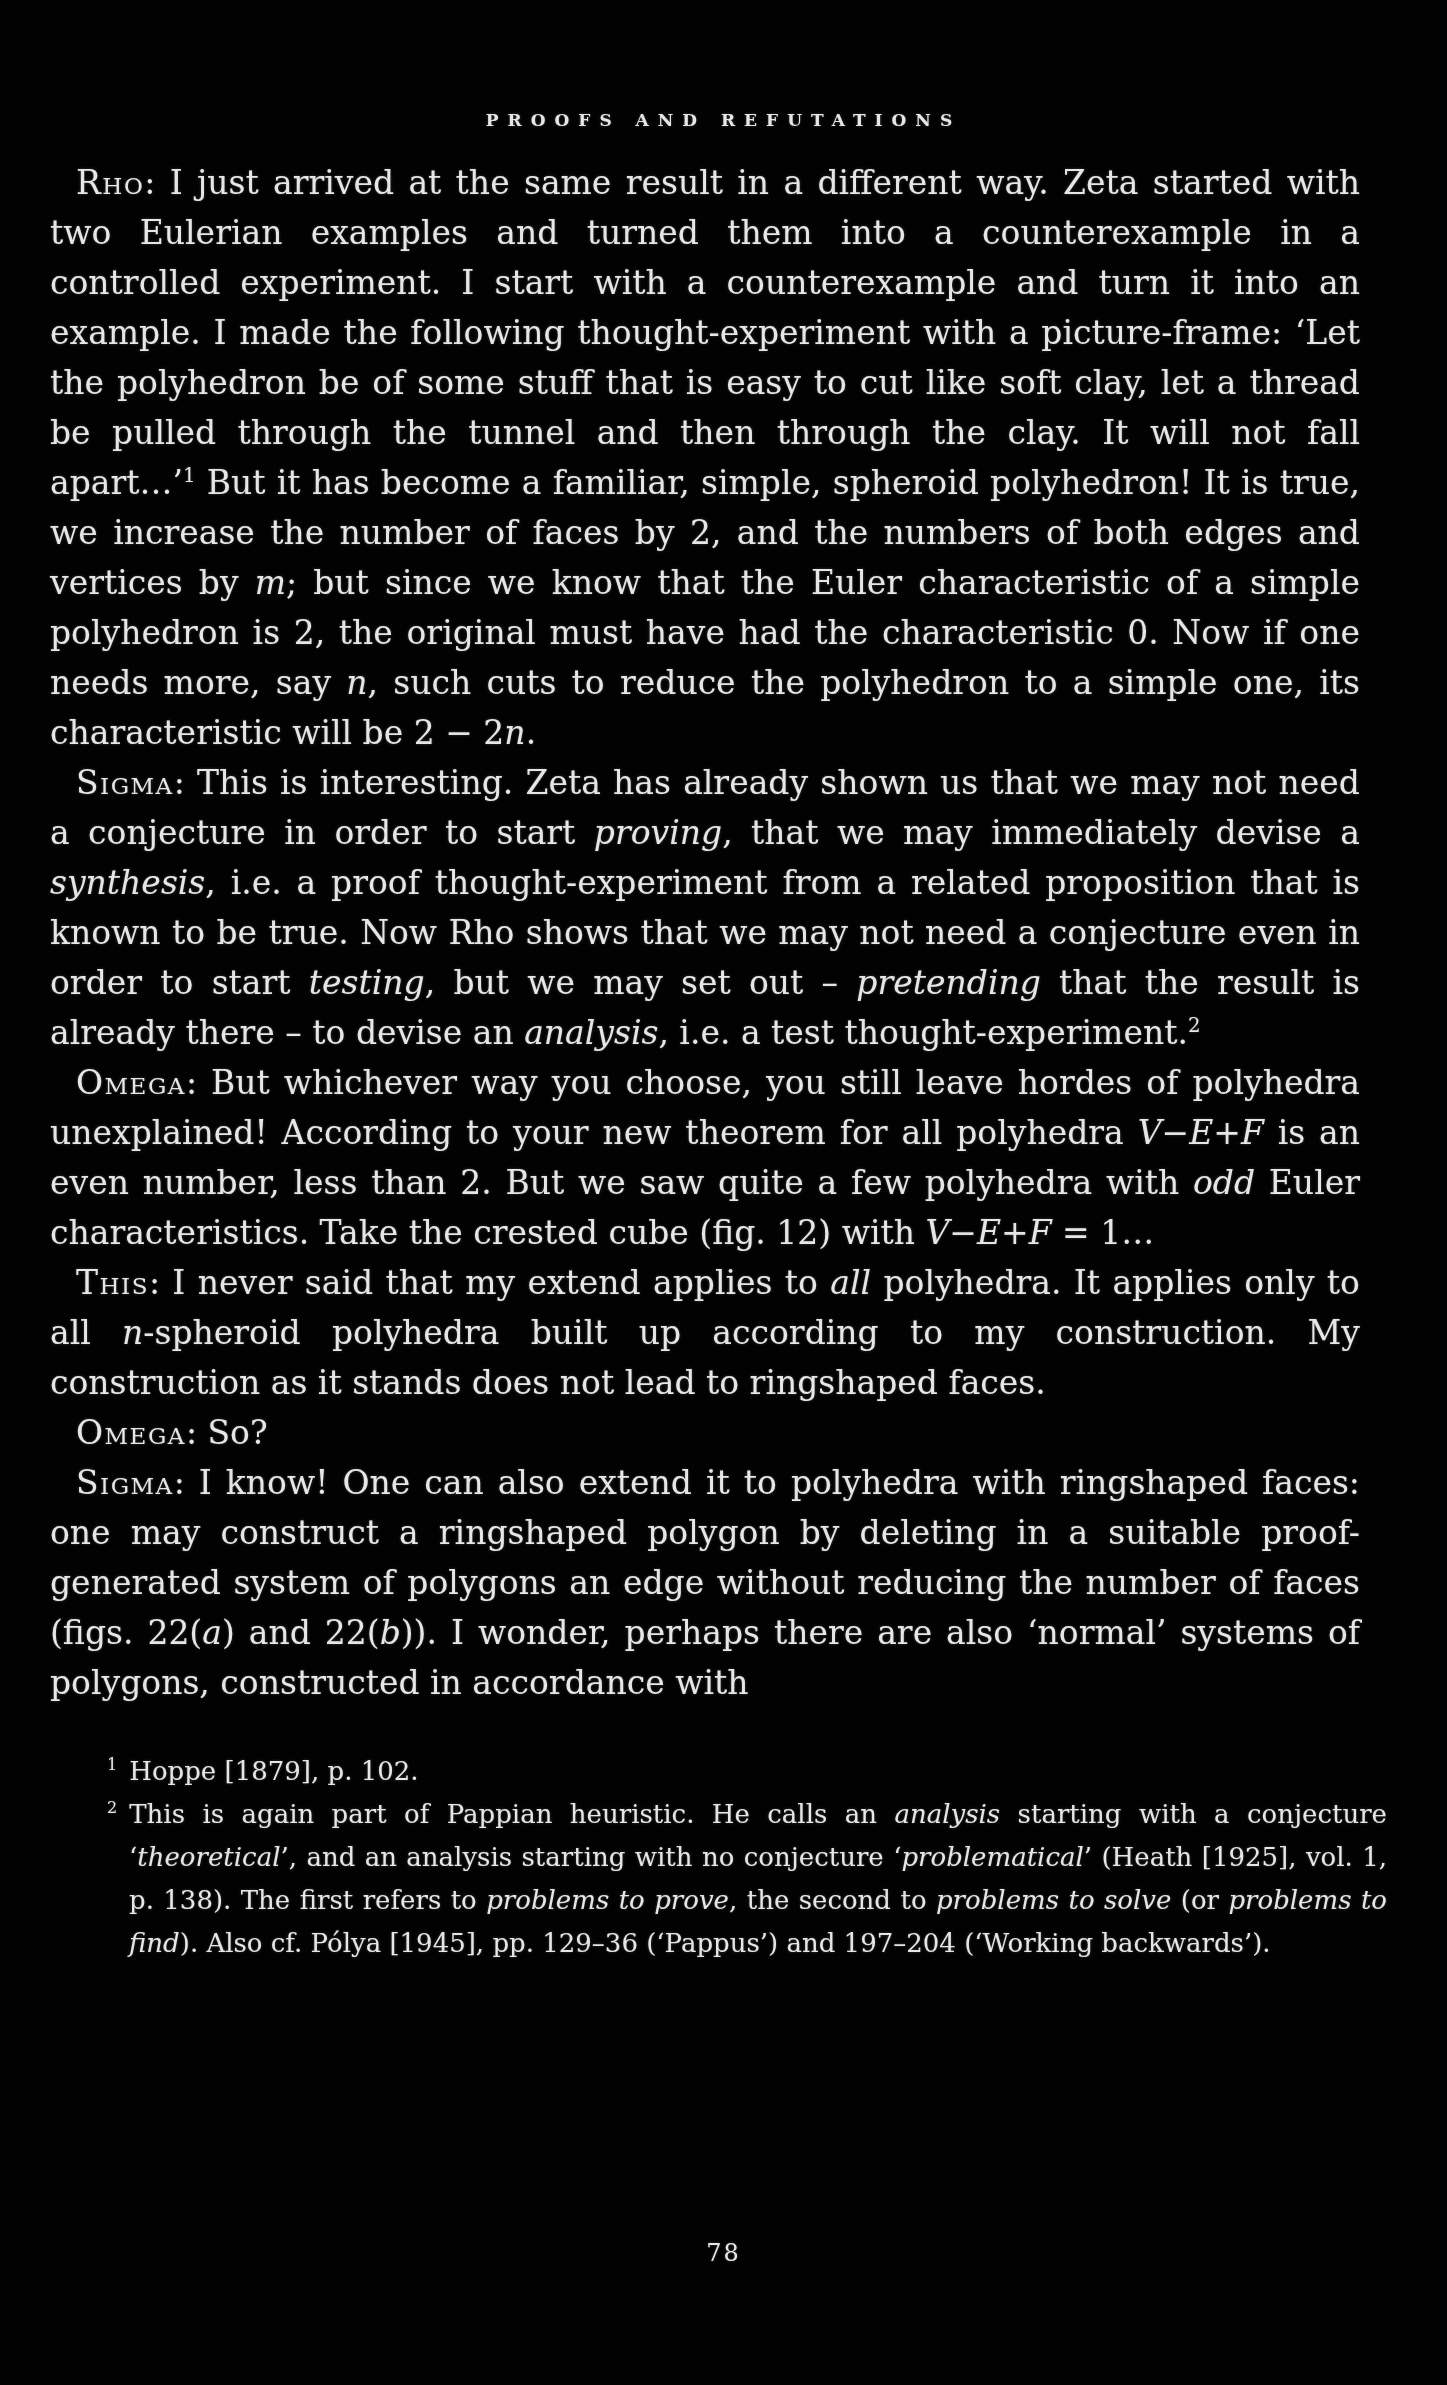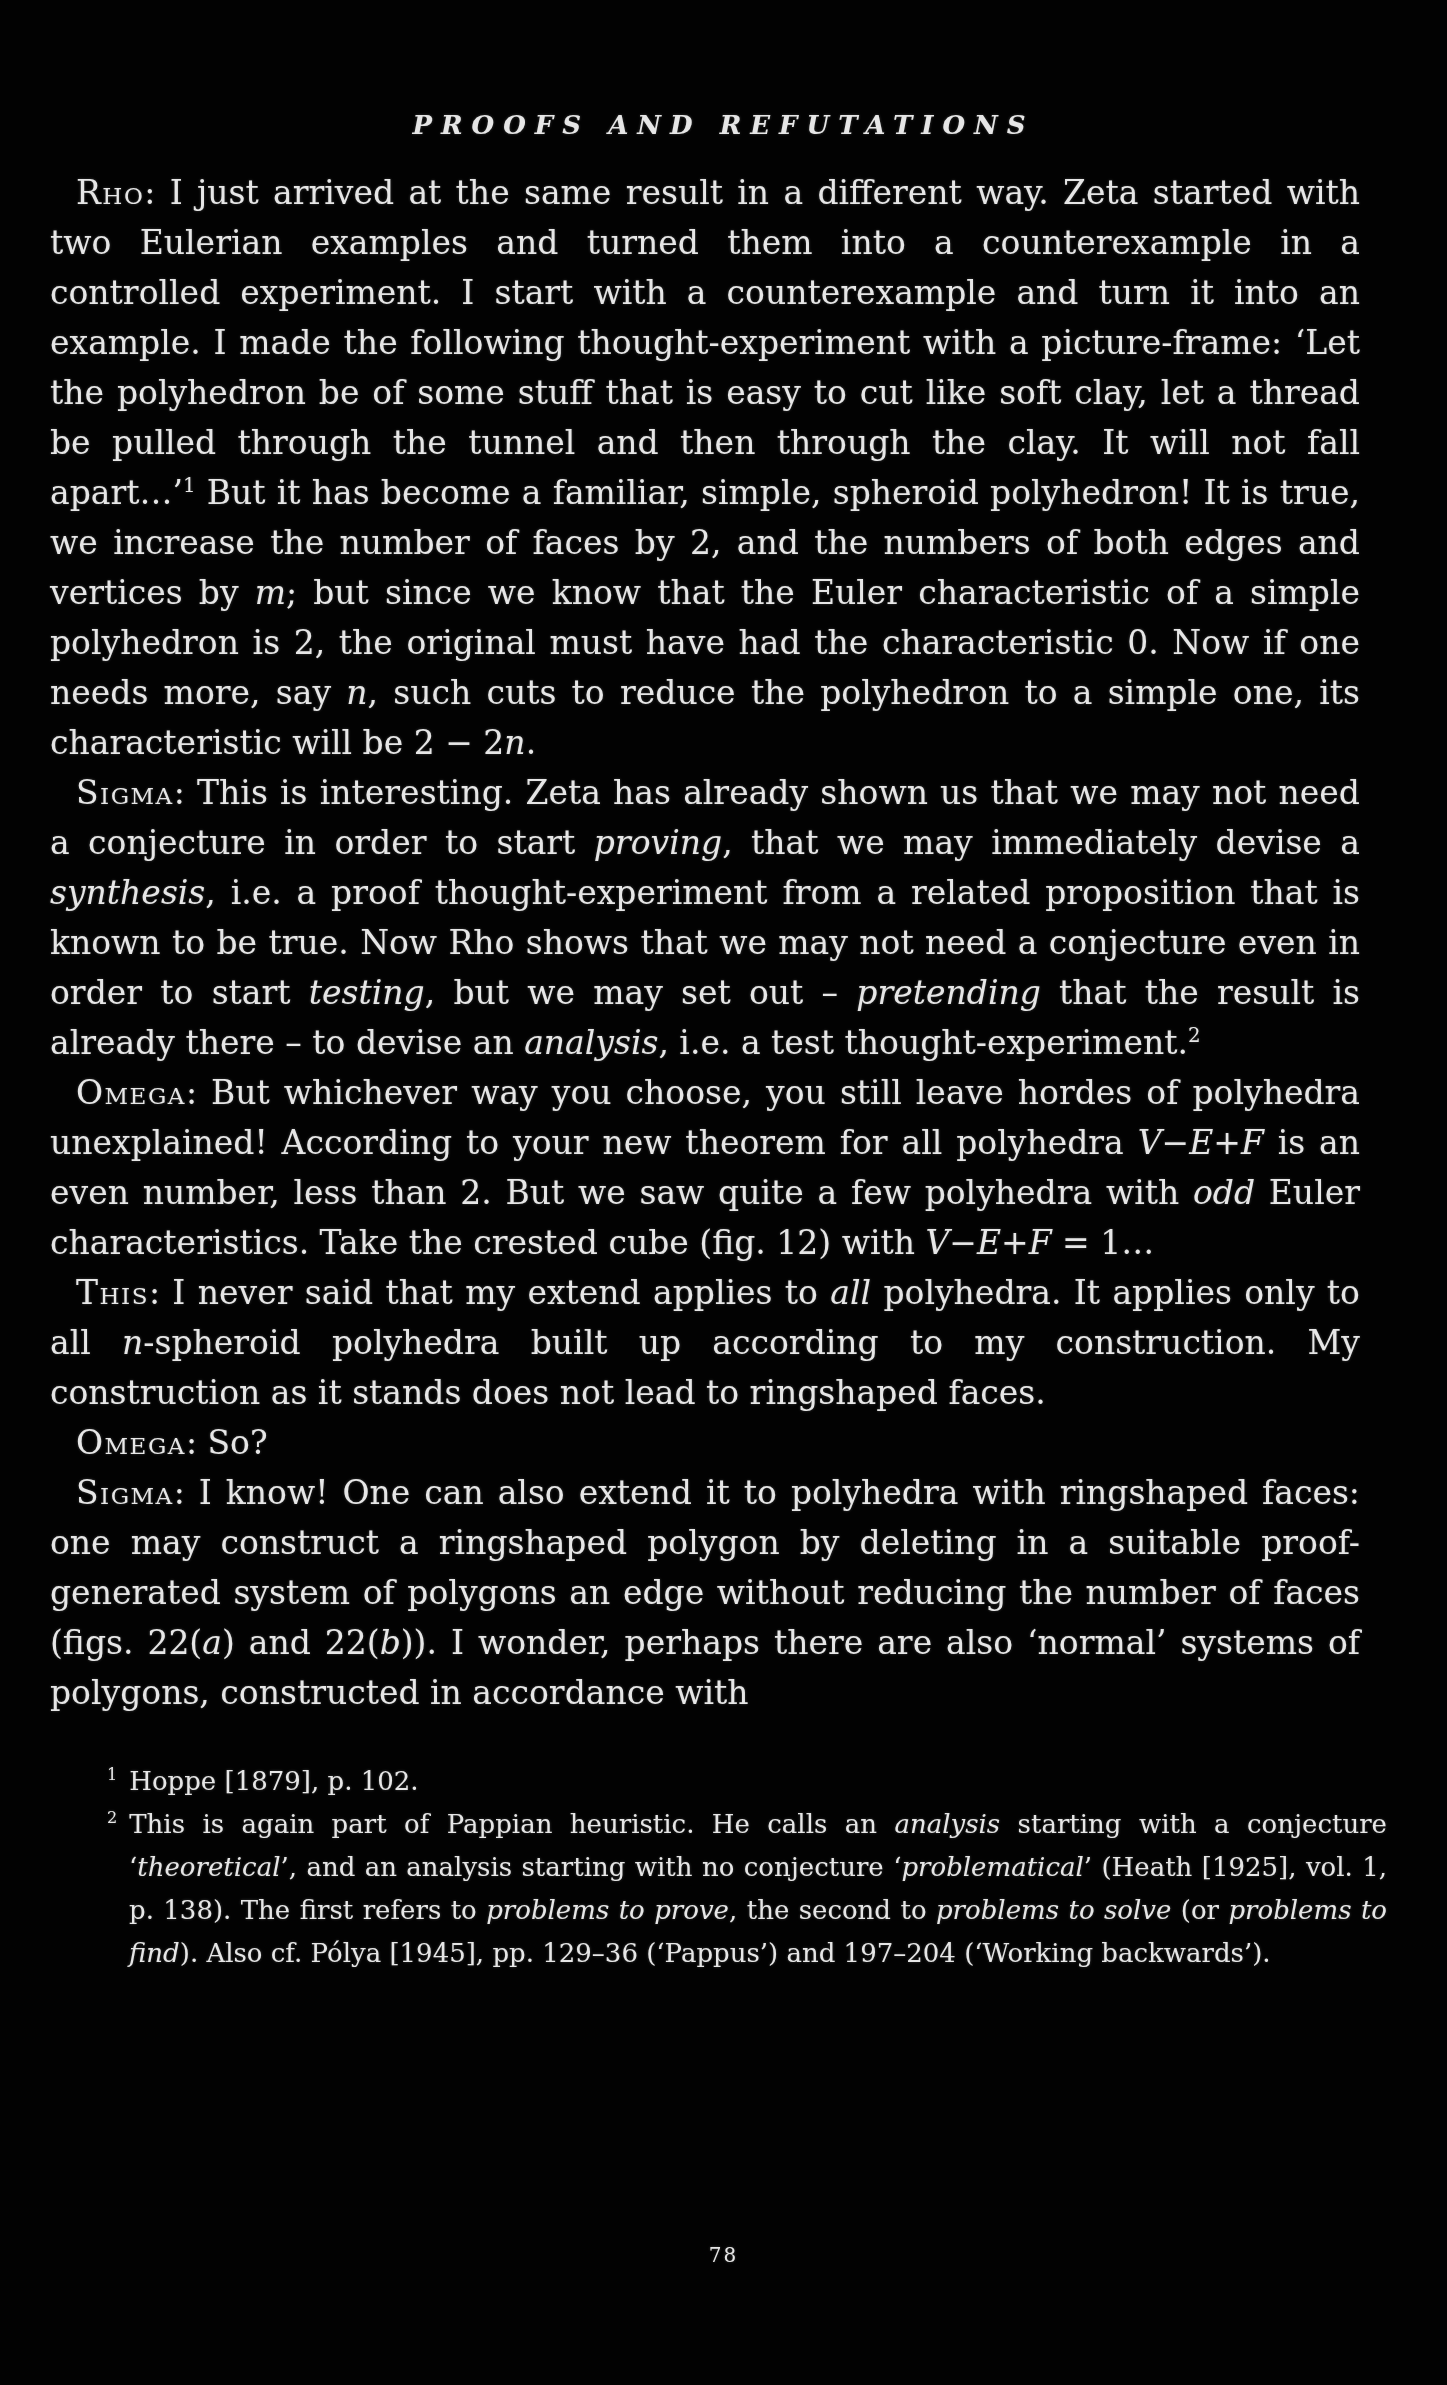--- a/index.html
+++ b/index.html
@@ -15,25 +15,24 @@
     color: var(--fg, #e6e6e6);
     font-family: "DejaVu Serif", "Liberation Serif", serif;
     overflow: hidden;
     display: flex;
     flex-direction: column;
     text-shadow: 0 0 3px rgba(235,235,235,0.28);
   }
   .running-header {
     margin-top: 110px;
     text-align: center;
-    font-size: 26px;
+    font-size: 17px;
     font-weight: 700;
     letter-spacing: 9px;
     color: var(--fg, #e2e2e2);
-    font-style: italic;
   }
   .dialogue {
     margin: 28px 87px 0 50px;
     font-size: 33px;
     line-height: 50px;
     text-align: justify;
   }
   p.para {
     margin: 0;
     text-indent: 26px;
@@ -65,21 +64,21 @@
     margin-left: -22px;
     margin-right: 12px;
     font-size: 0.62em;
     vertical-align: super;
     line-height: 0;
   }
   .page-number {
     margin-top: auto;
     margin-bottom: 118px;
     text-align: center;
-    font-size: 20px;
+    font-size: 24px;
     letter-spacing: 2px;
   }
 </style>
 </head>
 <body>
 
 <div class="page" style="--bg: #020202; --fg: #e6e6e6;">
   <div class="running-header">PROOFS AND REFUTATIONS</div>
 
   <div class="dialogue">

